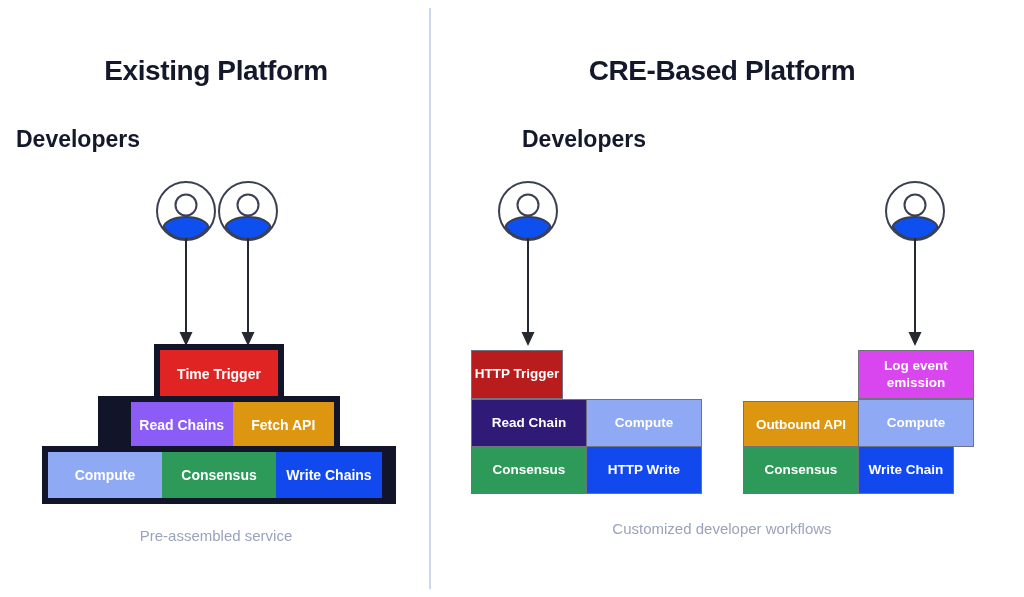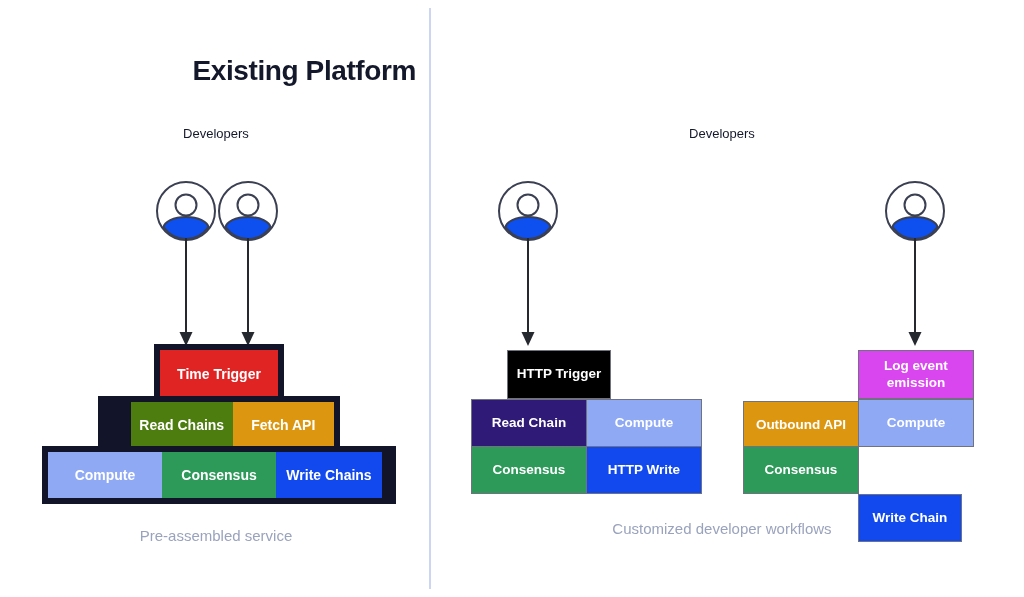--- a/index.html
+++ b/index.html
@@ -25,32 +25,32 @@
     left: 429px;
     top: 8px;
     width: 2px;
     height: 581px;
     background: #ccd5f2;
   }
 
   
   .panel-title {
     position: absolute;
-    text-align: right;
+    text-align: center;
     font-size: 28px;
     font-weight: 700;
     color: #14182b;
     letter-spacing: -0.4px;
     white-space: nowrap;
   }
   .panel-sub {
     position: absolute;
-    text-align: center;
-    font-size: 13px;
-    font-weight: 400;
+    text-align: left;
+    font-size: 23px;
+    font-weight: 700;
     color: #14182b;
     white-space: nowrap;
   }
   .panel-caption {
     position: absolute;
     text-align: center;
     font-size: 15px;
     font-weight: 400;
     color: #9aa3bd;
     white-space: nowrap;
@@ -141,32 +141,33 @@
       <line x1="8" y1="0" x2="8" y2="96" stroke="#25282f" stroke-width="2"></line>
       <polygon points="8,108 1.5,94 14.5,94" fill="#25282f"></polygon>
     </svg>
   </div>
 
   <div class="pyramid">
     <div class="pyr-row" style="left:154px; top:344px; width:130px; height:60px;">
       <div class="pyr-cell" style="width:118px; height:48px; background:#e02424;">Time Trigger</div>
     </div>
     <div class="pyr-row" style="left:98px; top:396px; width:242px; height:58px;">
-      <div class="pyr-cell" style="width:115px; height:46px; background:#4d7c0f;margin-left:27px;">Read Chains</div>
+      <div class="pyr-cell" style="width:115px; height:46px; background:#8b5cf6;margin-left:27px;">Read Chains</div>
       <div class="pyr-cell" style="width:115px; height:46px; background:#dd9610;text-align:right;">Fetch API</div>
     </div>
     <div class="pyr-row" style="left:42px; top:446px; width:354px; height:58px;">
       <div class="pyr-cell" style="width:114px; height:46px; background:#8fa9f5;">Compute</div>
       <div class="pyr-cell" style="width:114px; height:46px; background:#2d9a5a;">Consensus</div>
       <div class="pyr-cell" style="width:106px; height:46px; background:#1149ef;">Write Chains</div>
     </div>
   </div>
 
   <div class="panel-caption" style="left:16px; top:520px; width:400px;margin-top:7px;">Pre-assembled service</div>
 
+  <div class="panel-title" style="left:522px; top:55px; width:400px;">CRE-Based Platform</div>
   <div class="panel-sub" style="left:522px; top:126px; width:400px;">Developers</div>
 
   <div class="avatar" style="left:497px; top:180px;">
     <svg width="62" height="62" viewBox="0 0 62 62">
       <circle cx="31" cy="31" r="29" fill="#ffffff" stroke="#3a3f52" stroke-width="2"></circle>
       <circle cx="31" cy="25" r="10.5" fill="#ffffff" stroke="#3a3f52" stroke-width="2"></circle>
       <path d="M31 37 C 44 37, 52.5 42, 53.5 47 C 47 55.5, 38.5 59, 31 59 C 23.5 59, 15 55.5, 8.5 47 C 9.5 42, 18 37, 31 37 Z" fill="#0e4ff0" stroke="#3a3f52" stroke-width="2"></path>
     </svg>
   </div>
   <div class="arrow" style="left:520px; top:238px;">
@@ -184,30 +185,30 @@
     </svg>
   </div>
   <div class="arrow" style="left:907px; top:238px;">
     <svg width="16" height="110" viewBox="0 0 16 110">
       <line x1="8" y1="0" x2="8" y2="96" stroke="#25282f" stroke-width="2"></line>
       <polygon points="8,108 1.5,94 14.5,94" fill="#25282f"></polygon>
     </svg>
   </div>
 
   <div class="wf" style="left:471px; top:350px; width:231px; height:144px;">
-    <div class="wf-cell" style="left:0px;   top:0px;  width:104px; height:49px; background:#000000;margin-left:36px;">HTTP Trigger</div>
+    <div class="wf-cell" style="left:0px;   top:0px;  width:92px; height:49px; background:#b91c1c;">HTTP Trigger</div>
     <div class="wf-cell" style="left:0px;   top:49px; width:116px; height:48px; background:#2f1a78;">Read Chain</div>
     <div class="wf-cell" style="left:115px; top:49px; width:116px; height:48px; background:#8fa9f5;">Compute</div>
     <div class="wf-cell" style="left:0px;   top:96px; width:116px; height:48px; background:#2d9a5a;">Consensus</div>
     <div class="wf-cell" style="left:115px; top:96px; width:116px; height:48px; background:#1149ef;">HTTP Write</div>
   </div>
 
   <div class="wf" style="left:743px; top:350px; width:231px; height:144px;">
     <div class="wf-cell" style="left:115px; top:0px;  width:116px; height:49px; background:#d946ef;">Log event emission</div>
     <div class="wf-cell" style="left:0px;   top:51px; width:116px; height:48px; background:#dd9610;">Outbound API</div>
     <div class="wf-cell" style="left:115px; top:49px; width:116px; height:48px; background:#8fa9f5;">Compute</div>
     <div class="wf-cell" style="left:0px;   top:96px; width:116px; height:48px; background:#2d9a5a;">Consensus</div>
-    <div class="wf-cell" style="left:115px; top:96px; width:104px; height:48px; background:#1149ef;margin-top:48px;">Write Chain</div>
+    <div class="wf-cell" style="left:115px; top:96px; width:96px; height:48px; background:#1149ef;">Write Chain</div>
   </div>
 
   <div class="panel-caption" style="left:522px; top:520px; width:400px;text-align:center;">Customized developer workflows</div>
 
 </div>
 
 </body></html>

